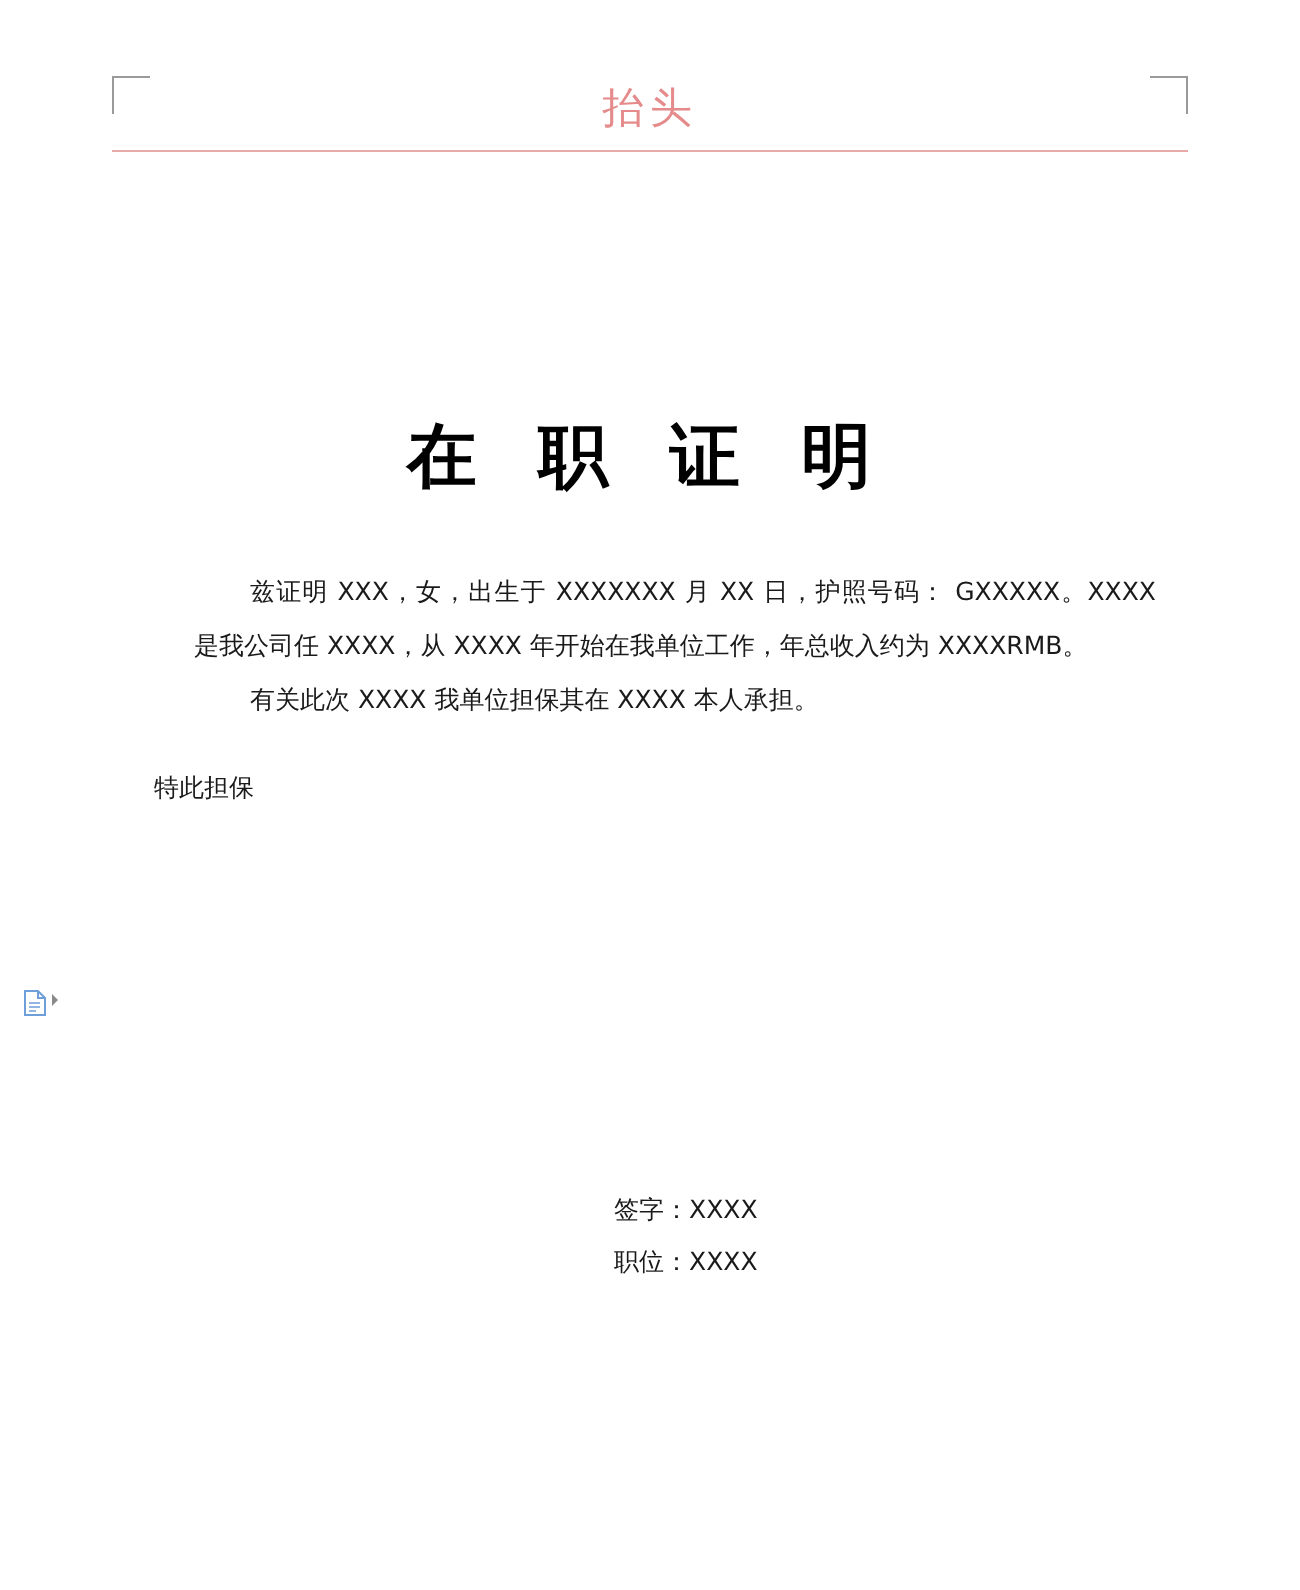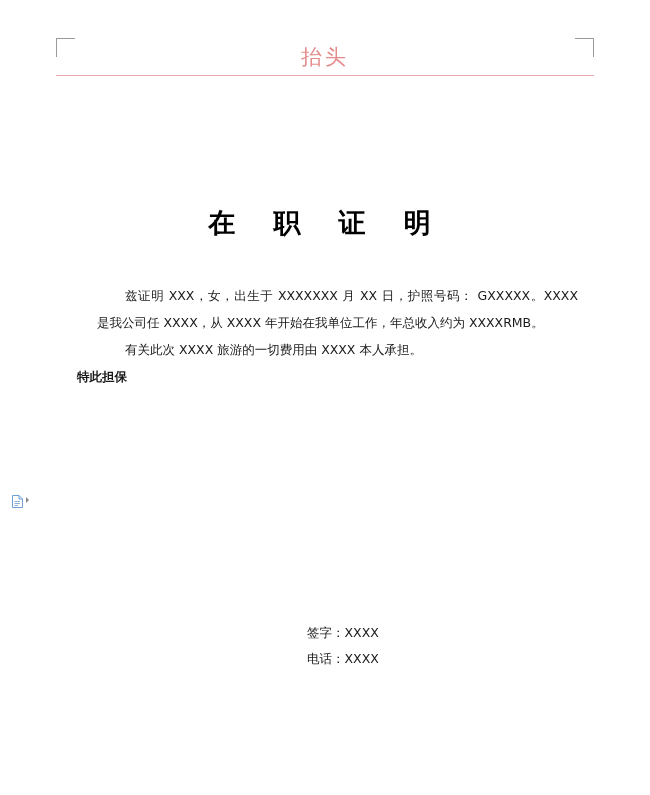--- a/index.html
+++ b/index.html
@@ -39,44 +39,44 @@
   .header-zone {
     position: absolute;
     left: 56px;
     right: 56px;
     top: 44px;
     height: 32px;
   }
   .header-title {
     text-align: center;
     color: #e58b8b;
-    font-family: Liberation Sans, sans-serif;
+    font-family: Liberation Mono, monospace;
     font-size: 21px;
     letter-spacing: 3px;
     line-height: 26px;
   }
   .header-rule {
     position: absolute;
     left: 0;
     right: 0;
     top: 31px;
     height: 0;
     border-top: 1px solid #e8a9a9;
   }
 
   
   .doc-title {
     position: absolute;
     left: 56px;
     right: 56px;
     top: 205px;
     text-align: center;
-    font-family: Liberation Mono, monospace;
+    font-family: Liberation Serif, serif;
     font-weight: bold;
-    font-size: 27px;
+    font-size: 35px;
     letter-spacing: 11px;
     color: #000000;
   }
 
   
   .body-zone {
     position: absolute;
     left: 77px;
     right: 72px;
     top: 282px;
@@ -88,33 +88,32 @@
     color: #1a1a1a;
     text-align: justify;
     text-justify: inter-ideograph;
     margin: 0 0 0 0;
   }
   .para.indent {
     text-indent: 28px;
     margin-left: 20px;
   }
   .para.gap {
-    font-weight: bold;
+    margin-top: 17px;
   }
 
   
   .sign-zone {
     position: absolute;
     left: 0;
     right: 0;
     top: 592px;
     display: flex;
     flex-direction: column;
     align-items: center;
-    margin-top: 28px;
   }
   .sign-line {
     width: 120px;
     text-align: left;
     font-family: "DejaVu Sans", "Liberation Sans", sans-serif;
     font-size: 12.5px;
     line-height: 26px;
     color: #1a1a1a;
     margin-left: 84px;
   }
@@ -150,33 +149,33 @@
 
   <div class="header-zone">
     <div class="header-title">抬头</div>
     <div class="header-rule"></div>
   </div>
 
   <div class="doc-title">在 职 证 明</div>
 
   <div class="body-zone">
     <p class="para indent">兹证明 XXX，女，出生于 XXXXXXX 月 XX 日，护照号码： GXXXXX。XXXX 是我公司任 XXXX，从 XXXX 年开始在我单位工作，年总收入约为 XXXXRMB。</p>
-    <p class="para indent">有关此次 XXXX 旅游的一切费用由 XXXX 本人承担。</p>
+    <p class="para indent">有关此次 XXXX 我单位担保其在 XXXX 本人承担。</p>
     <p class="para gap">特此担保</p>
   </div>
 
   <div class="margin-icon">
     <span class="doc-glyph">
       <svg width="11" height="13" viewBox="0 0 11 13" xmlns="http://www.w3.org/2000/svg">
         <path d="M0.5 0.5 H7 L10.5 4 V12.5 H0.5 Z" fill="#ffffff" stroke="#6f9fd8" stroke-width="1"></path>
         <path d="M7 0.5 V4 H10.5" fill="none" stroke="#6f9fd8" stroke-width="1"></path>
         <path d="M2.5 6.5 H8 M2.5 8.5 H8 M2.5 10.5 H6" stroke="#6f9fd8" stroke-width="0.8"></path>
       </svg>
     </span>
     <span class="caret"></span>
   </div>
 
   <div class="sign-zone">
     <div class="sign-line">签字：XXXX</div>
-    <div class="sign-line">电话：XXXX</div>
+    <div class="sign-line">职位：XXXX</div>
   </div>
 
 </div>
 
 </body></html>

